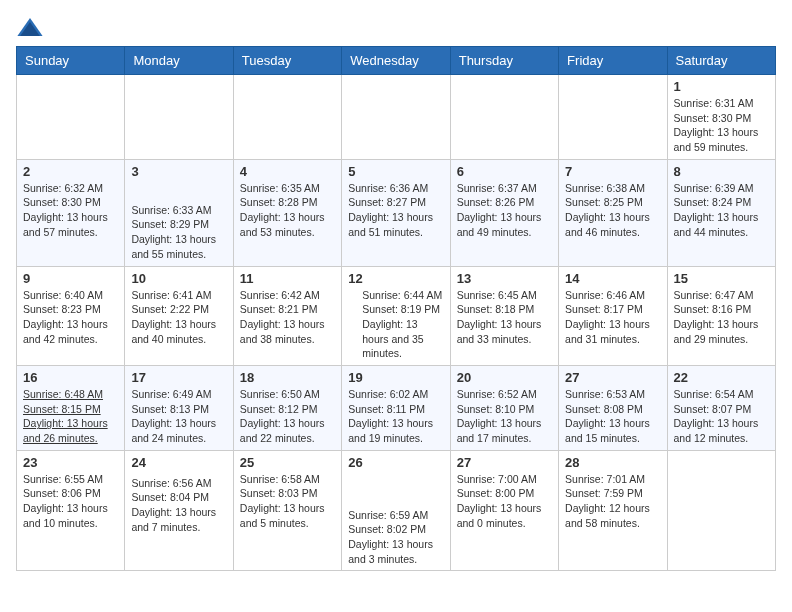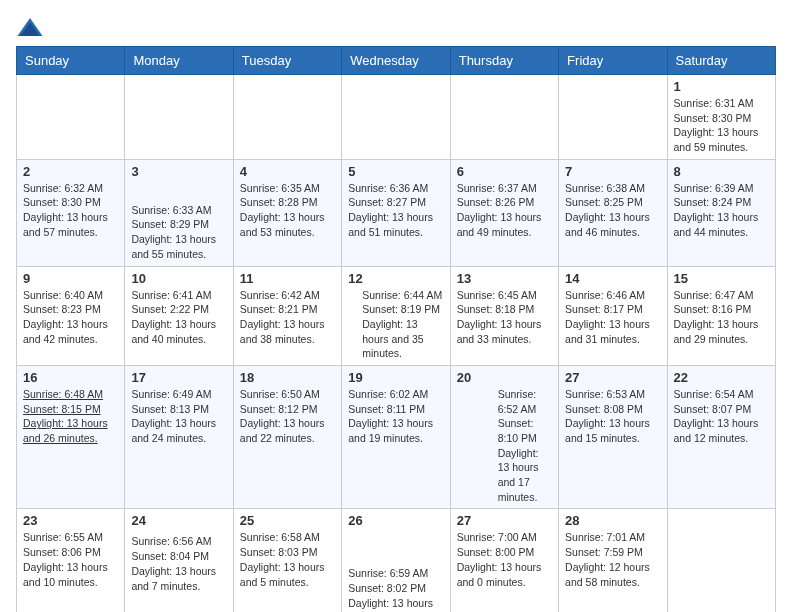--- a/index.html
+++ b/index.html
@@ -249,21 +249,21 @@
 Daylight: 13 hours and 22 minutes.</div>
         </td>
         <td>
           <span class="day-number">19</span>
           <div class="day-info" style="white-space: pre-line;">Sunrise: 6:02 AM
 Sunset: 8:11 PM
 Daylight: 13 hours and 19 minutes.</div>
         </td>
         <td>
           <span class="day-number">20</span>
-          <div class="day-info" style="white-space: pre-line; margin-left: 41px;">Sunrise: 6:52 AM
+          <div class="day-info" style="white-space: pre-line;">Sunrise: 6:52 AM
 Sunset: 8:10 PM
 Daylight: 13 hours and 17 minutes.</div>
         </td>
         <td>
           <span class="day-number">27</span>
           <div class="day-info" style="white-space: pre-line;">Sunrise: 6:53 AM
 Sunset: 8:08 PM
 Daylight: 13 hours and 15 minutes.</div>
         </td>
         <td>

